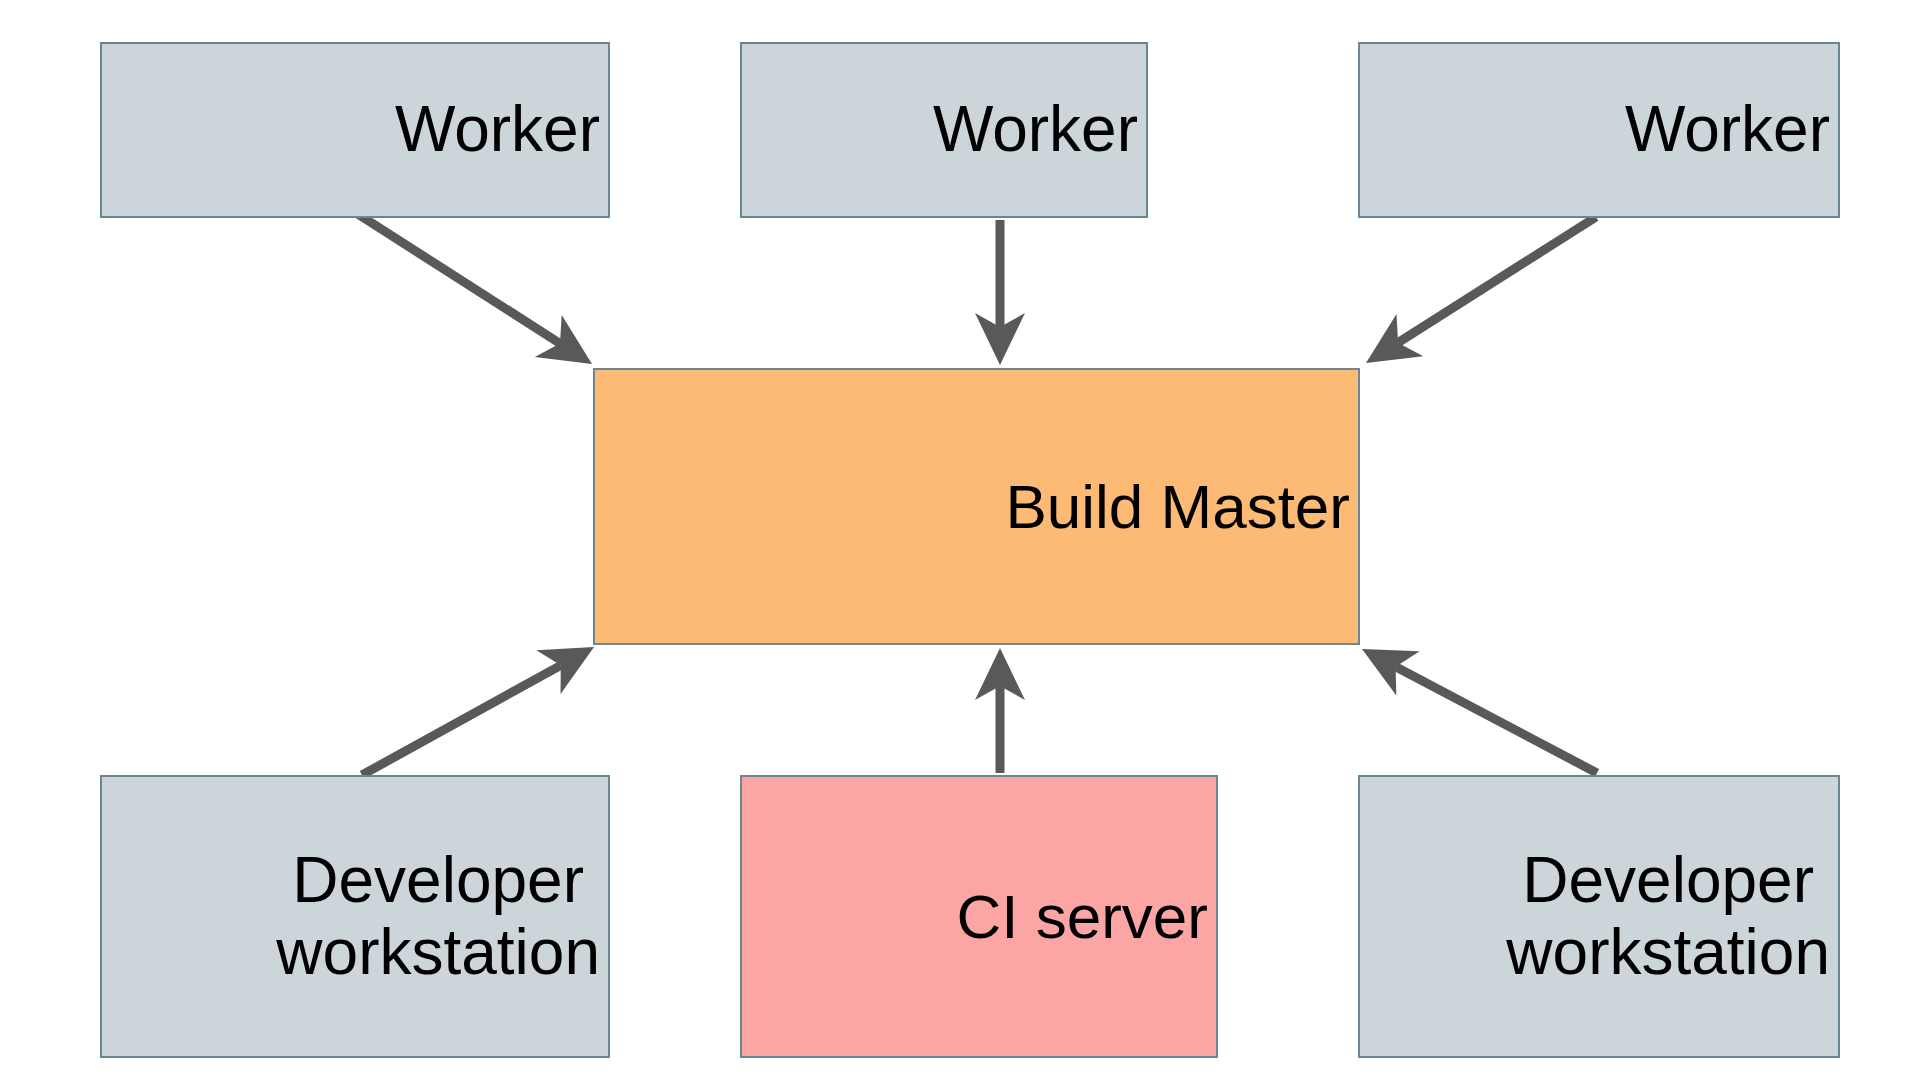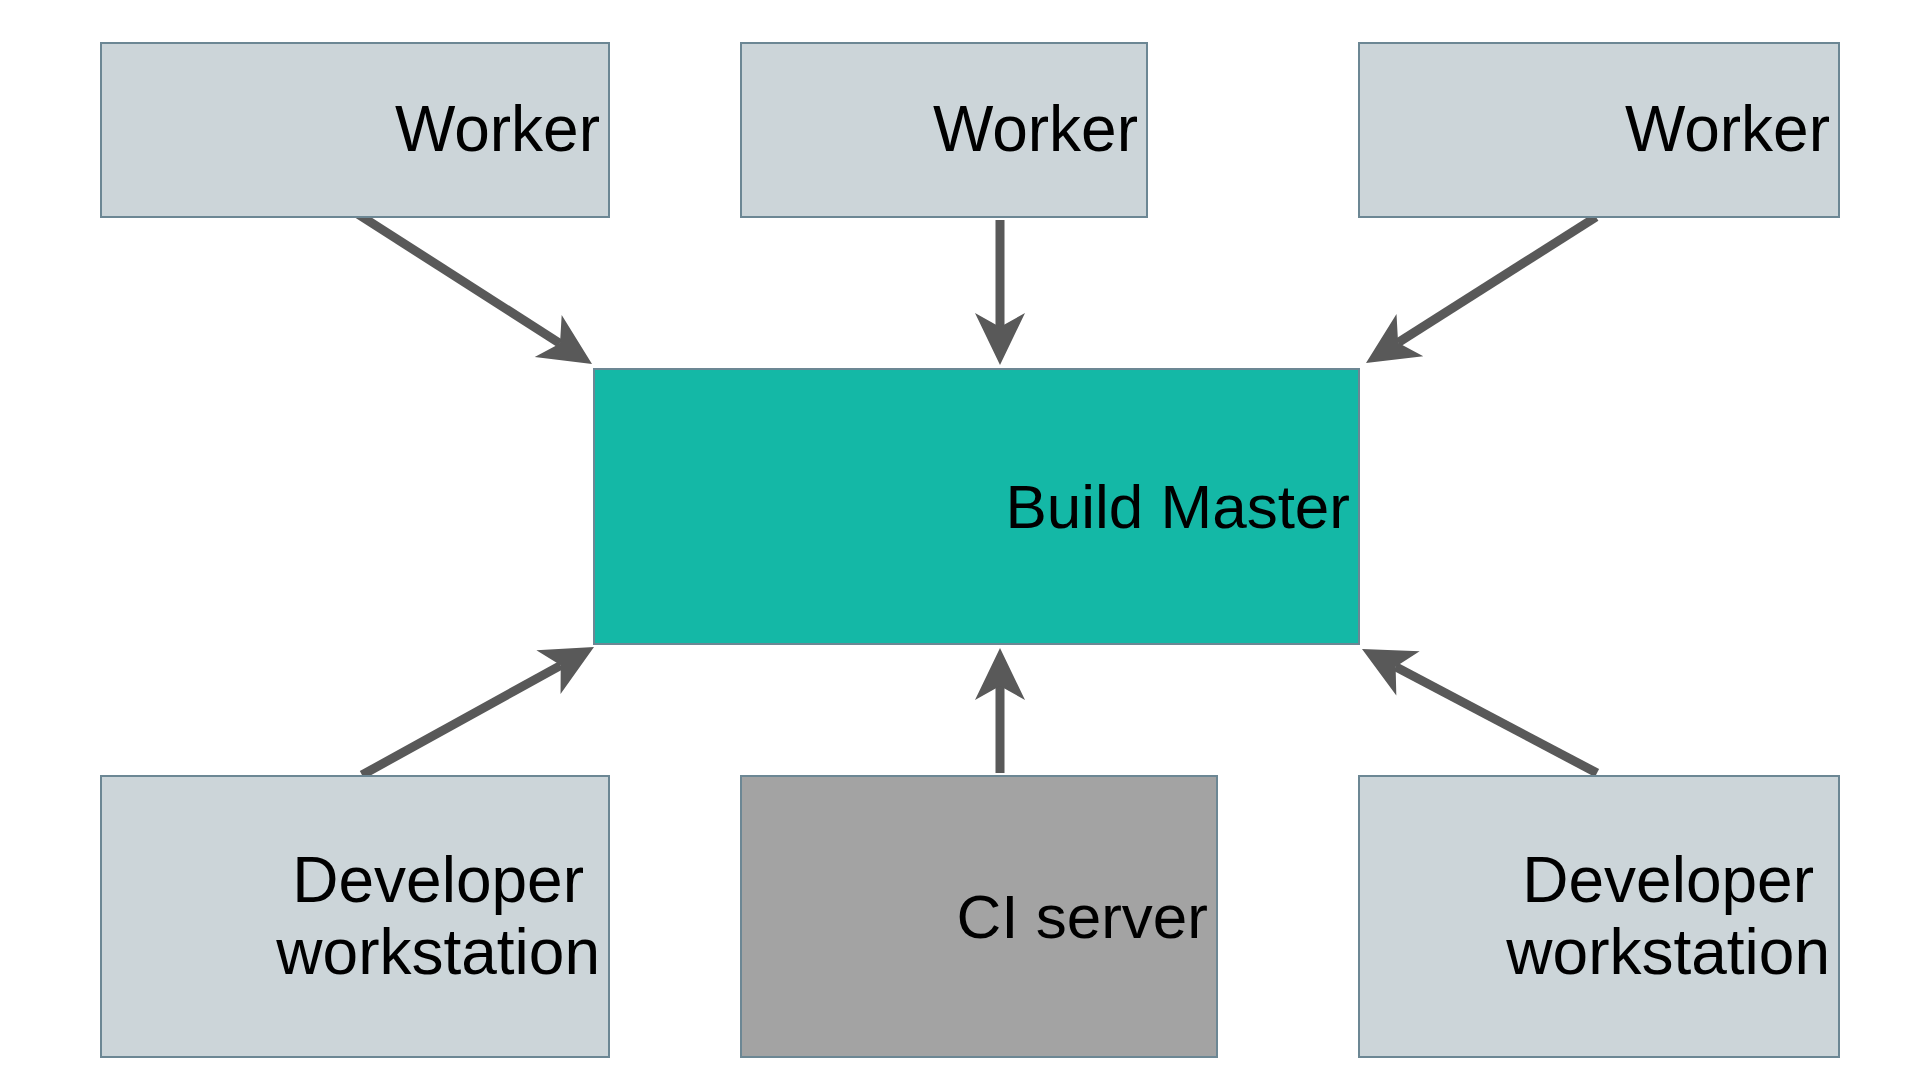--- a/index.html
+++ b/index.html
@@ -85,30 +85,30 @@
   </div>
 
   <div class="node" id="node-worker-middle" style="left: 740px; top: 42px; width: 408px; height: 176px; font-size: 64px; background: rgb(204, 213, 217); border-color: rgb(108, 135, 148); color: rgb(0, 0, 0);">
     <span class="node-label">Worker</span>
   </div>
 
   <div class="node" id="node-worker-right" style="left: 1358px; top: 42px; width: 482px; height: 176px; font-size: 64px; background: rgb(204, 213, 217); border-color: rgb(108, 135, 148); color: rgb(0, 0, 0);">
     <span class="node-label">Worker</span>
   </div>
 
-  <div class="node" id="node-build-master" style="left: 593px; top: 368px; width: 767px; height: 277px; font-size: 62px; background: #14b8a6; border-color: rgb(108, 135, 148); color: rgb(0, 0, 0);">
+  <div class="node" id="node-build-master" style="left: 593px; top: 368px; width: 767px; height: 277px; font-size: 62px; background: #fdba74; border-color: rgb(108, 135, 148); color: rgb(0, 0, 0);">
     <span class="node-label">Build Master</span>
   </div>
 
   <div class="node" id="node-developer-workstation-left" style="left: 100px; top: 775px; width: 510px; height: 283px; font-size: 64px; background: rgb(204, 213, 217); border-color: rgb(108, 135, 148); color: rgb(0, 0, 0);">
     <span class="node-label">Developer
 workstation</span>
   </div>
 
-  <div class="node" id="node-ci-server" style="left: 740px; top: 775px; width: 478px; height: 283px; font-size: 62px; background: #a3a3a3; border-color: rgb(108, 135, 148); color: rgb(0, 0, 0);">
+  <div class="node" id="node-ci-server" style="left: 740px; top: 775px; width: 478px; height: 283px; font-size: 62px; background: #fca5a5; border-color: rgb(108, 135, 148); color: rgb(0, 0, 0);">
     <span class="node-label">CI server</span>
   </div>
 
   <div class="node" id="node-developer-workstation-right" style="left: 1358px; top: 775px; width: 482px; height: 283px; font-size: 64px; background: rgb(204, 213, 217); border-color: rgb(108, 135, 148); color: rgb(0, 0, 0);">
     <span class="node-label">Developer
 workstation</span>
   </div>
 
 </div>
 

